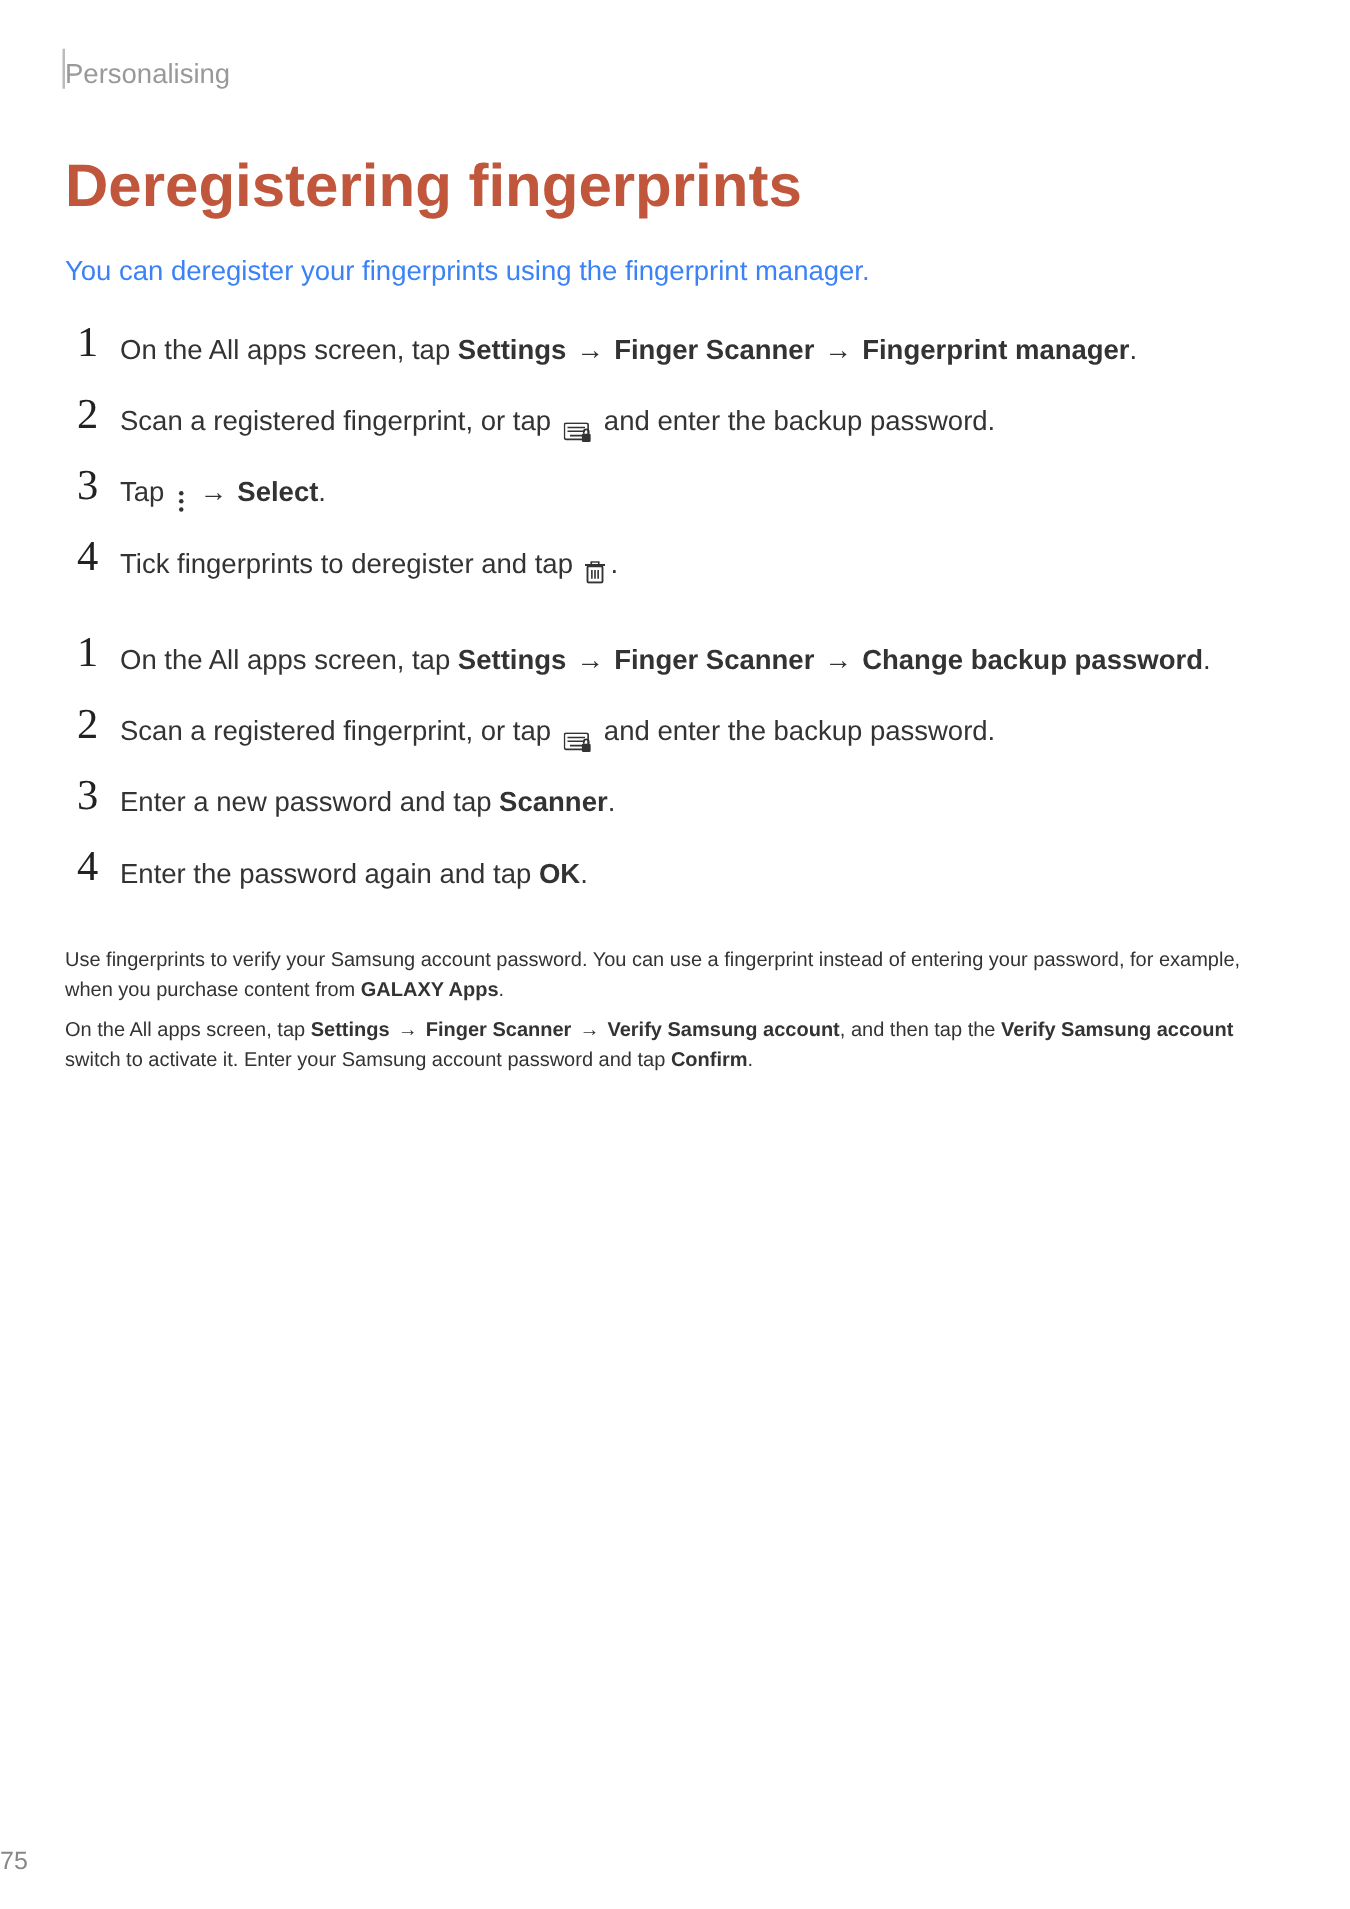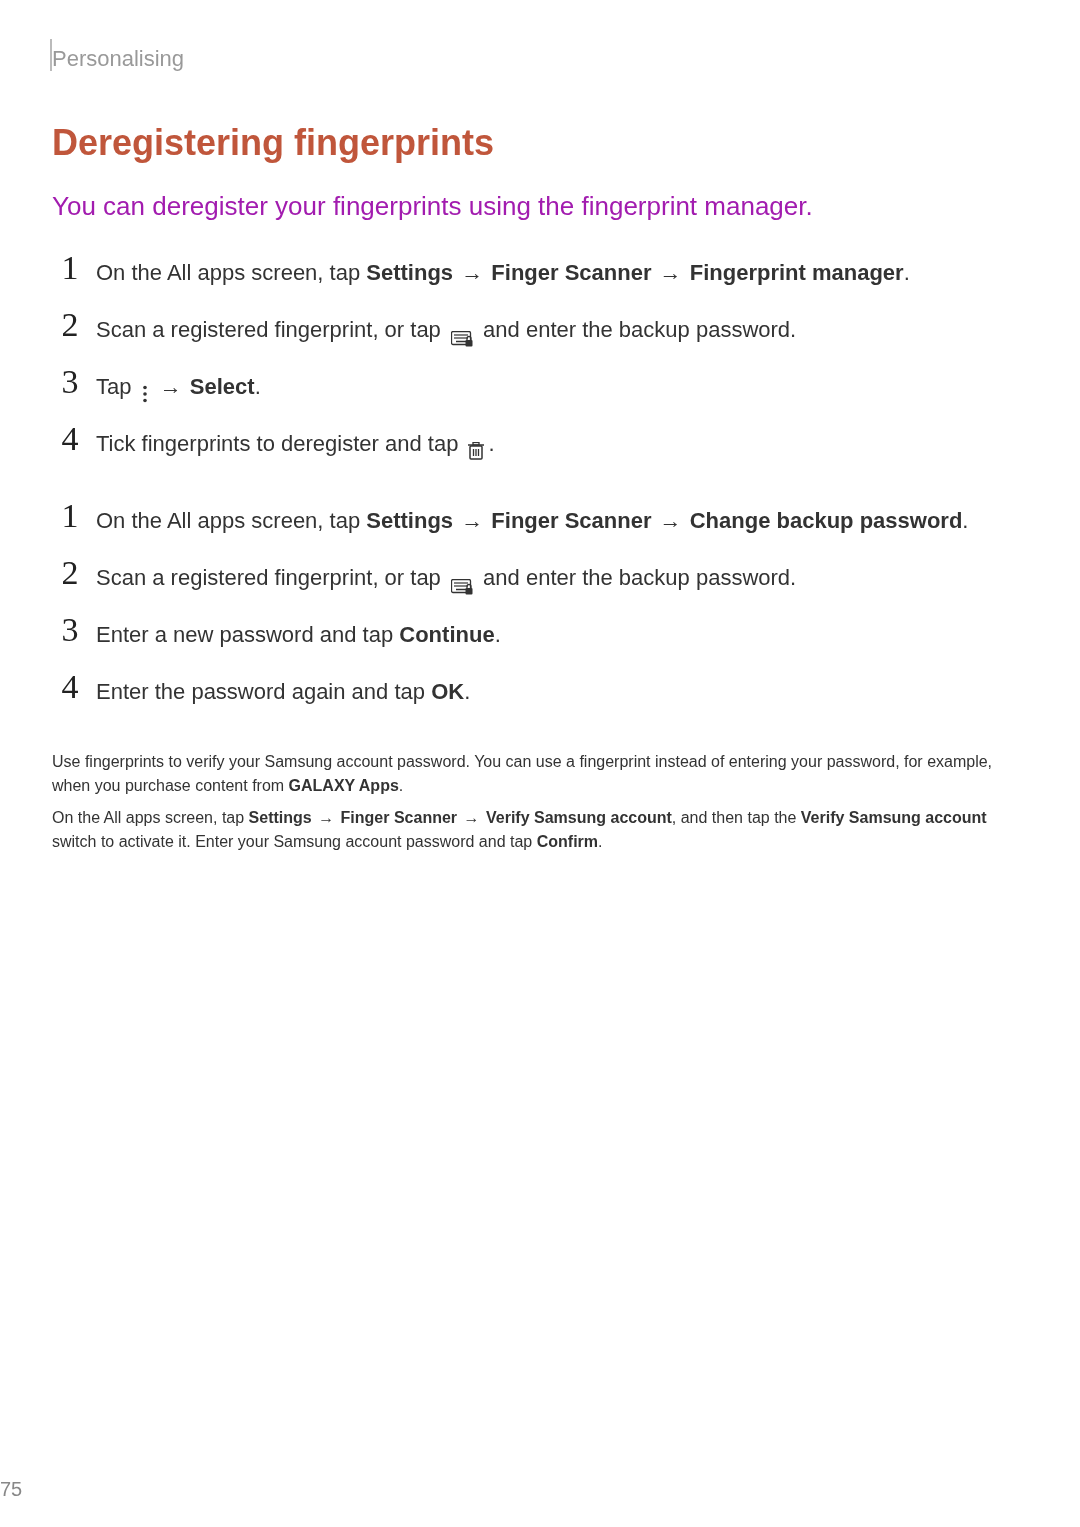--- a/index.html
+++ b/index.html
@@ -31,28 +31,28 @@
     }
     .breadcrumb {
       color: #999;
       font-size: 22px;
       font-weight: 400;
       margin-bottom: 50px;
       margin-left: 0;
     }
     .section-heading {
       color: #c0563b;
-      font-size: 36px;
+      font-size: 48px;
       font-weight: 700;
       margin-bottom: 24px;
     }
     .section-intro {
-      font-size: 26px;
+      font-size: 22px;
       line-height: 1.45;
-      color: #a21caf;
+      color: #3b82f6;
       margin-bottom: 28px;
     }
     .step-list {
       list-style: none;
       margin-bottom: 40px;
     }
     .step-item {
       display: flex;
       align-items: flex-start;
       margin-bottom: 22px;
@@ -234,21 +234,21 @@
               <path d="M16 9 V7.5 a2 2 0 0 1 4 0 V9" fill="none" stroke="#333" stroke-width="1.3"></path>
             </svg>
           </span>
           <span> and enter the backup password.</span>
         </span>
       </li>
 
       <li class="step-item">
         <span class="step-number">3</span>
         <span class="step-text">
-          <span>Enter a new password and tap </span><span class="bold">Continue</span><span>.</span>
+          <span>Enter a new password and tap </span><span class="bold">Scanner</span><span>.</span>
         </span>
       </li>
 
       <li class="step-item">
         <span class="step-number">4</span>
         <span class="step-text">
           <span>Enter the password again and tap </span><span class="bold">OK</span><span>.</span>
         </span>
       </li>
 

